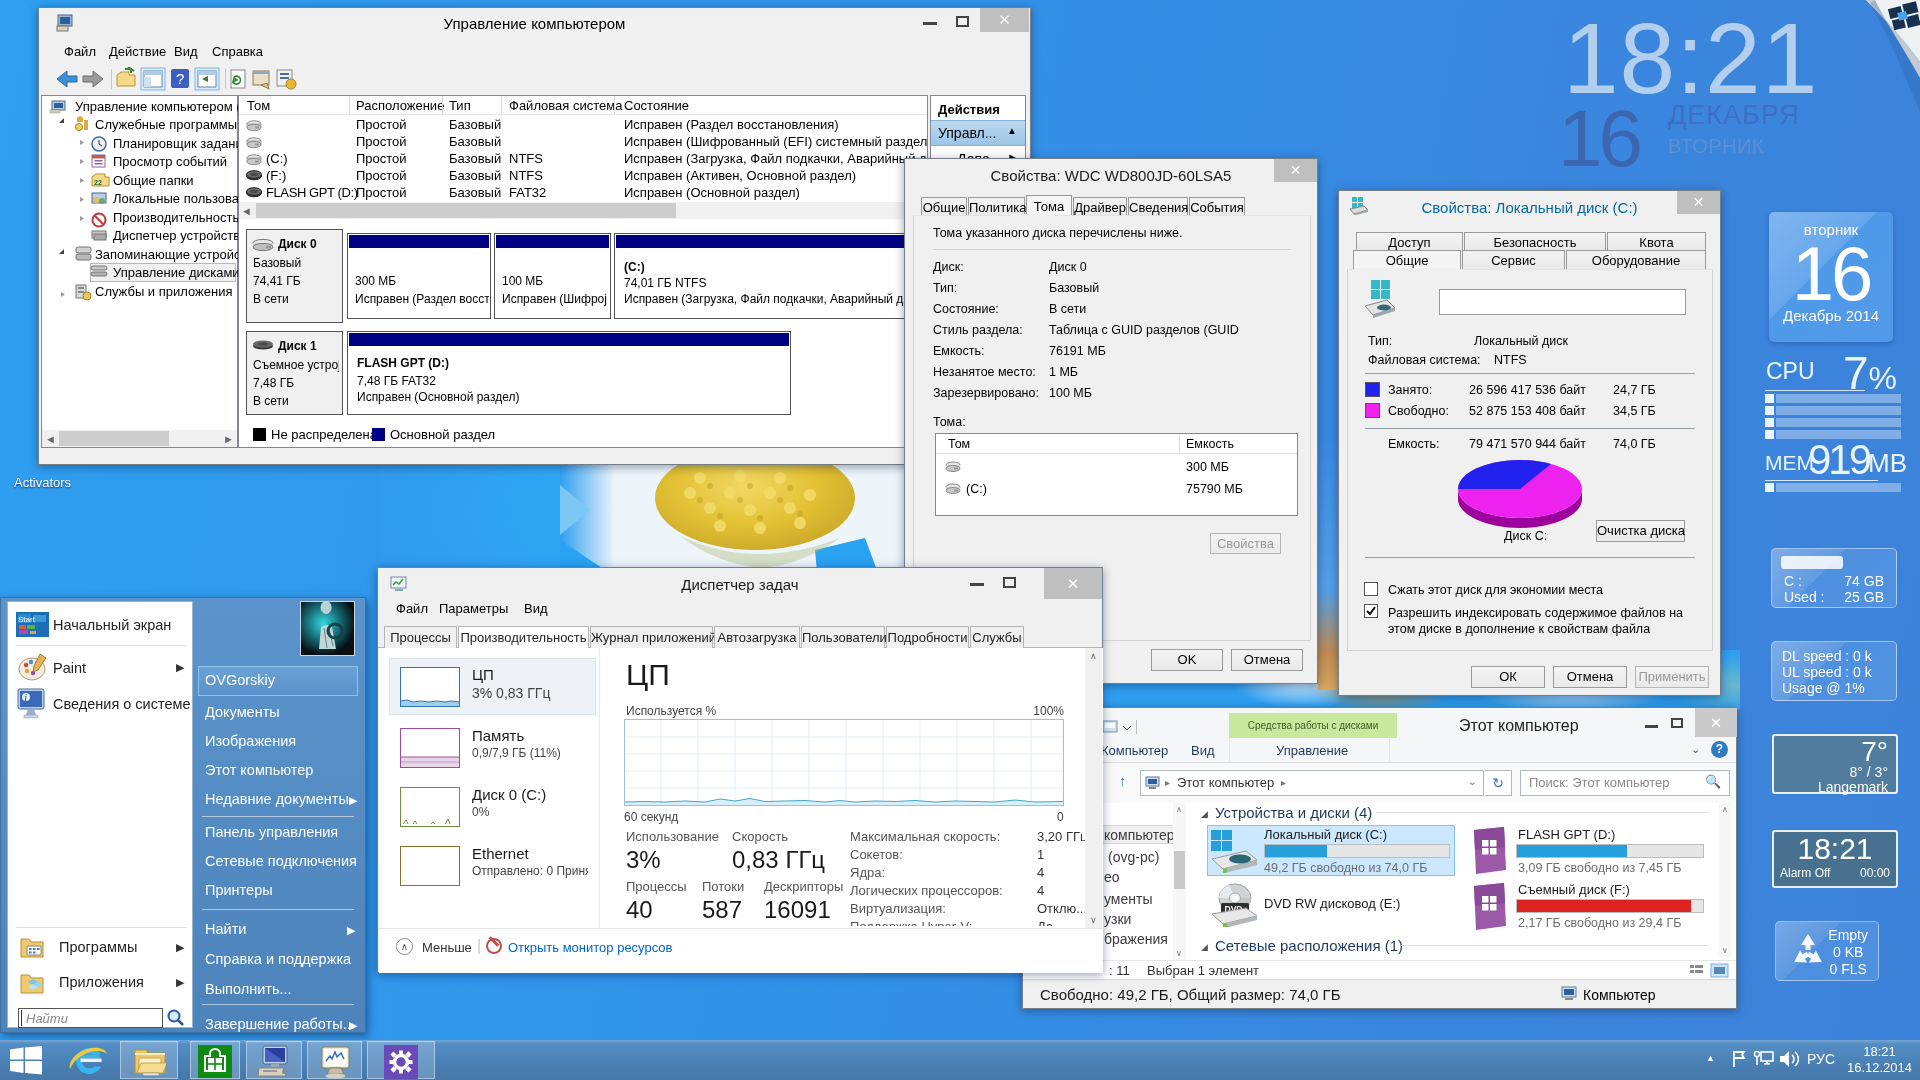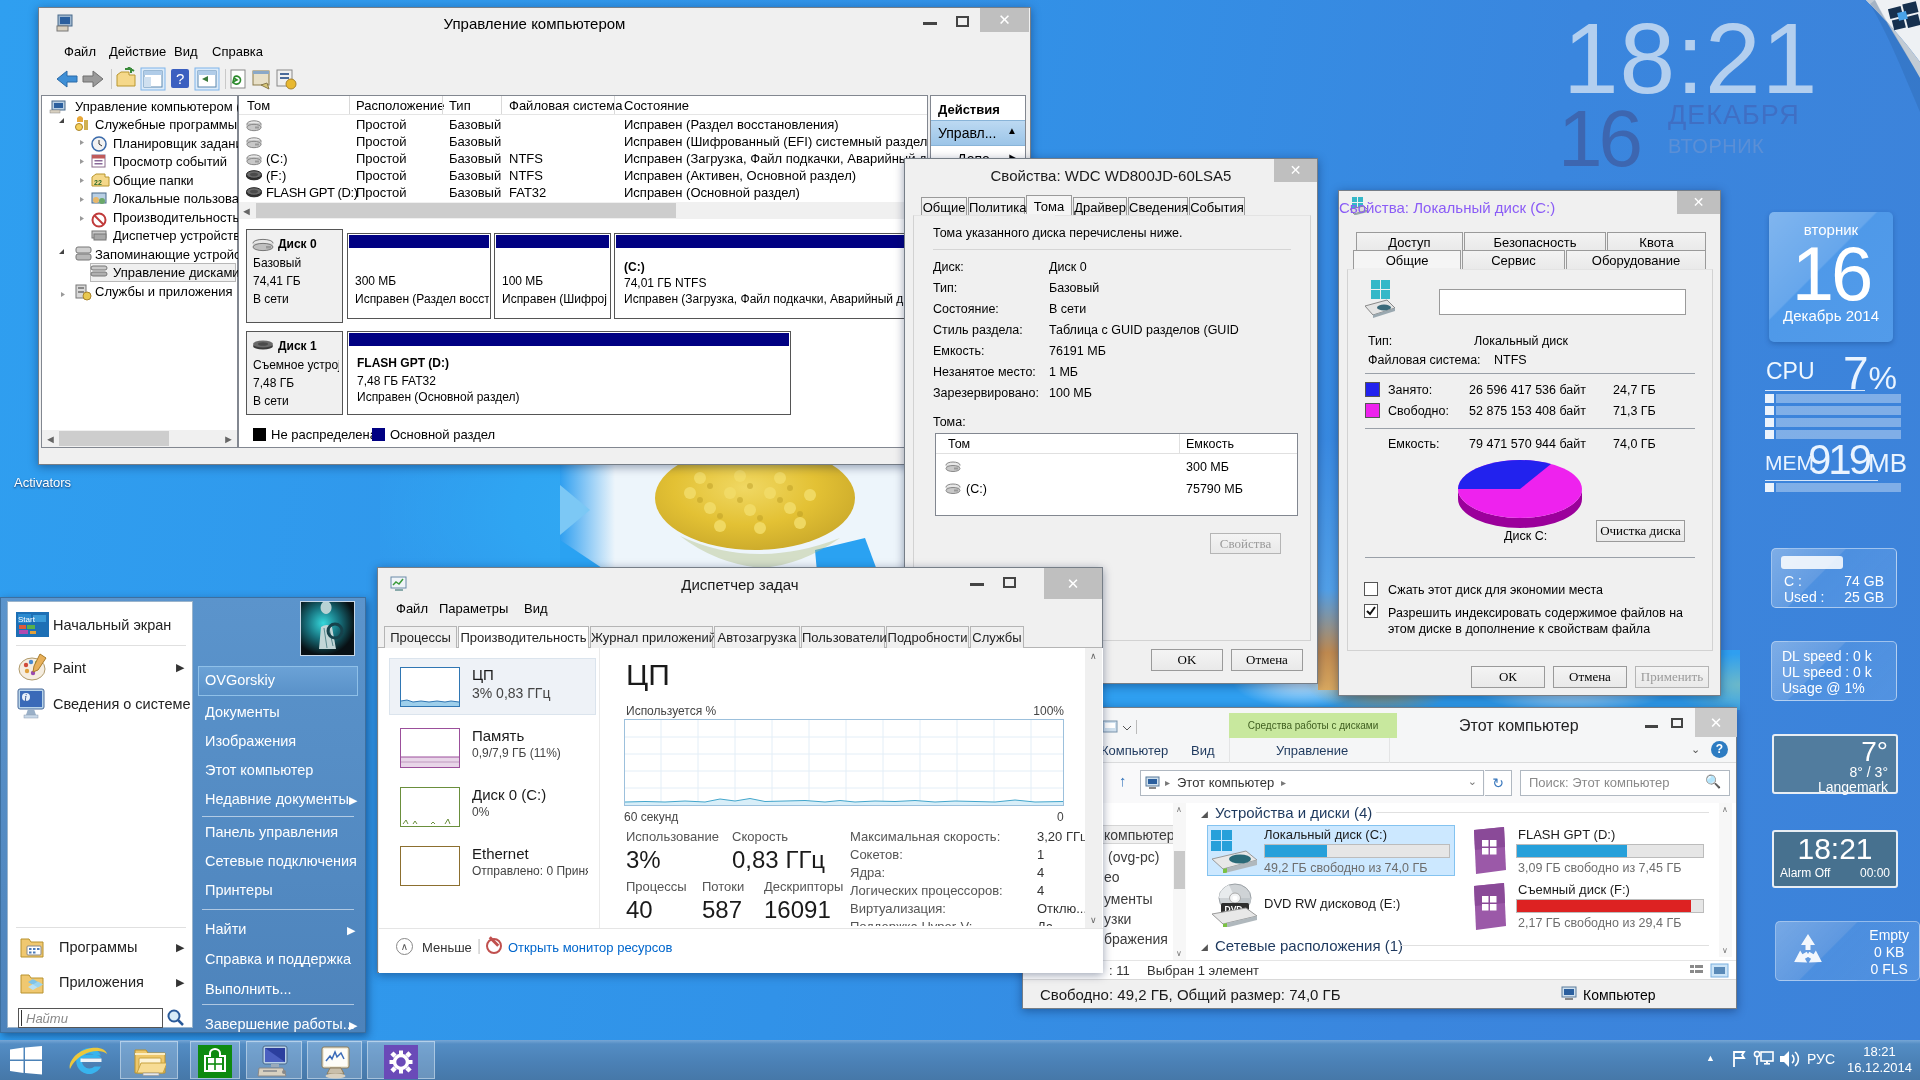--- a/index.html
+++ b/index.html
@@ -36,21 +36,21 @@
   background:linear-gradient(135deg,rgba(255,255,255,0.34) 0%,rgba(255,255,255,0.20) 40%,rgba(160,205,250,0.18) 41%,rgba(160,205,250,0.22) 100%);
   border:1px solid rgba(255,255,255,0.45); font-size:14px; padding:6px 0 0 10px; line-height:16px;}
 #gweather { left:1772px; top:734px; width:126px; height:60px; background:#517c9e;
   border:2px solid #e8eef4; border-radius:3px; text-align:right; padding:2px 8px 0 0; }
 #gweather .t { font-size:28px; line-height:27px;}
 #gweather .s { font-size:14px; line-height:15px;}
 #gclock { left:1772px; top:830px; width:126px; height:58px; background:#47718f;
   border:2px solid #e8eef4; border-radius:3px; text-align:center; }
 #gclock .t { font-size:30px; line-height:34px; }
 #gclock .s { font-size:12px; display:flex; justify-content:space-between; padding:0 6px;}
-#grec { left:1775px; top:921px; width:145px; height:60px;
+#grec { left:1775px; top:921px; width:104px; height:60px;
   background:linear-gradient(135deg,rgba(255,255,255,0.30) 0%,rgba(255,255,255,0.18) 40%,rgba(160,205,250,0.16) 41%,rgba(160,205,250,0.20) 100%);
   border:1px solid rgba(255,255,255,0.40); font-size:14px; }
 #grec .txt { position:absolute; right:10px; top:5px; text-align:center; line-height:17px;}
 
 
 #activators { left:14px; top:475px; color:#fff; font-size:13px; text-shadow:0 1px 2px rgba(0,0,40,0.7); }
 
 
 #taskbar { left:0; top:1040px; width:1920px; height:40px;
   background:linear-gradient(#76a6d6 0%, #548dc4 10%, #4b81b6 55%, #4678a8 100%); }
@@ -58,21 +58,21 @@
   border:1px solid rgba(240,248,255,0.45); }
 #tray { position:absolute; right:90px; top:0; height:40px; color:#fff; width:1px; }
 #trayclock { position:absolute; right:8px; top:4px; text-align:center; font-size:13px; color:#fff; line-height:16px;}
 
 
 .win { position:absolute; background:#f0f0f0; border:1px solid #767e87; box-shadow:0 2px 9px rgba(0,20,60,0.4); }
 .tb-close { position:absolute; background:#bfbfbf; color:#fff; text-align:center; }
 .capbtn { position:absolute; color:#111; }
 .menu { color:#000; font-size:13px; }
 .menu span { margin-right:0px; }
-button,.btn { font-family:Liberation Serif, serif; }
+button,.btn { font-family:Liberation Sans, sans-serif; }
 .btn { position:absolute; background:linear-gradient(#f4f4f4,#e9e9e9); border:1px solid #9a9a9a; font-size:13px; color:#000; text-align:center; }
 .btn.dis { color:#9a9a9a; border-color:#b5b5b5; }
 .sep-h { position:absolute; height:1px; background:#d5d5d5; }
 #cmtree div, #cmrows div, #cmhdr div, #cmdisks div, #cmdisks span { white-space:nowrap; }
 #cmtree, #cmhdr, #cmrows, #cmdisks { font-size:12px; }
 .tab { position:absolute; top:2px; height:19px; background:linear-gradient(#f3f3f3,#e9e9e9); border:1px solid #9a9a9a; border-bottom:none; text-align:center; font-size:13px; line-height:19px; }
 .tab.act { top:0; height:22px; background:#f5f5f5; line-height:22px; }
 .tab2 { position:absolute; top:0; height:19px; background:linear-gradient(#f3f3f3,#e9e9e9); border:1px solid #9a9a9a; border-bottom:none; text-align:center; font-size:13px; line-height:19px; }
 .tab2.act2 { height:21px; background:#f5f5f5; line-height:20px; }
 .tmtab { position:absolute; top:0px; height:22px; background:#f0f0f0; border:1px solid #b5b5b5; border-bottom:none; text-align:center; font-size:13px; line-height:21px; color:#222; }
@@ -568,21 +568,21 @@
 
 <div class="win" id="cdlg" style="left:1338px;top:190px;width:383px;height:506px;font-size:12.5px;">
   <svg class="abs" style="left:10px;top:5px" width="20" height="19" viewBox="0 0 20 19">
     <rect x="3" y="1" width="5" height="5" fill="#35b8c8"></rect>
       <rect x="9" y="1" width="5" height="5" fill="#35b8c8"></rect>
       <rect x="3" y="7" width="5" height="5" fill="#35b8c8"></rect>
       <rect x="9" y="7" width="5" height="5" fill="#35b8c8"></rect>
     <path d="M1,13 L15,10 L19,14 L5,18 Z" fill="#dcdcdc" stroke="#888"></path>
       <path d="M5,18 L19,14 L19,16 L5,19.5 Z" fill="#9aa8b0"></path>
   </svg>
-  <div class="abs" style="left:0;right:0;top:8px;font-size:15px;color:#8b5cf6;">Свойства: Локальный диск (C:)</div>
+  <div class="abs" style="left:0;right:0;top:8px;text-align:center;font-size:15px;color:#0369a1;">Свойства: Локальный диск (C:)</div>
   <div class="tb-close" style="left:338px;top:0px;width:43px;height:23px;font-size:14px;line-height:23px;">✕</div>
   <div class="abs" style="left:14px;top:41px;width:355px;height:19px;">
     <div class="tab2" style="left:3px;width:107px;">Доступ</div>
     <div class="tab2" style="left:111px;width:142px;">Безопасность</div>
     <div class="tab2" style="left:254px;width:99px;">Квота</div>
   </div>
   <div class="abs" style="left:14px;top:59px;width:355px;height:20px;">
     <div class="tab2 act2" style="left:0px;width:108px;">Общие</div>
     <div class="tab2" style="left:109px;width:103px;">Сервис</div>
     <div class="tab2" style="left:213px;width:140px;">Оборудование</div>
@@ -604,21 +604,21 @@
   <div class="abs" style="left:29px;top:162px;">Файловая система:</div>
     <div class="abs" style="left:155px;top:162px;">NTFS</div>
   <div class="sep-h" style="left:26px;top:182px;width:330px;background:#9aa0a8;"></div>
   <div class="abs" style="left:26px;top:191px;width:15px;height:15px;background:#2222ee;border:1px solid #555;"></div>
   <div class="abs" style="left:49px;top:192px;">Занято:</div>
   <div class="abs" style="right:134px;top:192px;">26 596 417 536 байт</div>
   <div class="abs" style="left:274px;top:192px;">24,7 ГБ</div>
   <div class="abs" style="left:26px;top:212px;width:15px;height:15px;background:#ee22ee;border:1px solid #555;"></div>
   <div class="abs" style="left:49px;top:213px;">Свободно:</div>
   <div class="abs" style="right:134px;top:213px;">52 875 153 408 байт</div>
-  <div class="abs" style="left:274px;top:213px;">71,3 ГБ</div>
+  <div class="abs" style="left:274px;top:213px;">34,5 ГБ</div>
   <div class="sep-h" style="left:26px;top:237px;width:330px;background:#9aa0a8;"></div>
   <div class="abs" style="left:49px;top:246px;">Емкость:</div>
   <div class="abs" style="right:134px;top:246px;">79 471 570 944 байт</div>
   <div class="abs" style="left:274px;top:246px;">74,0 ГБ</div>
   <svg class="abs" style="left:117px;top:264px" width="128" height="75" viewBox="0 0 128 75">
     <path d="M2,34 A62,29 0 0 0 126,34 L126,44 A62,29 0 0 1 2,44 Z" fill="#9b009b"></path>
     <ellipse cx="64" cy="34" rx="62" ry="29" fill="#ee22ee"></ellipse>
     <path d="M2,34 A62,29 0 0 1 95,8.9 L64,34 Z" fill="#2222ee"></path>
   </svg>
   <div class="abs" style="left:165px;top:338px;">Диск C:</div>

